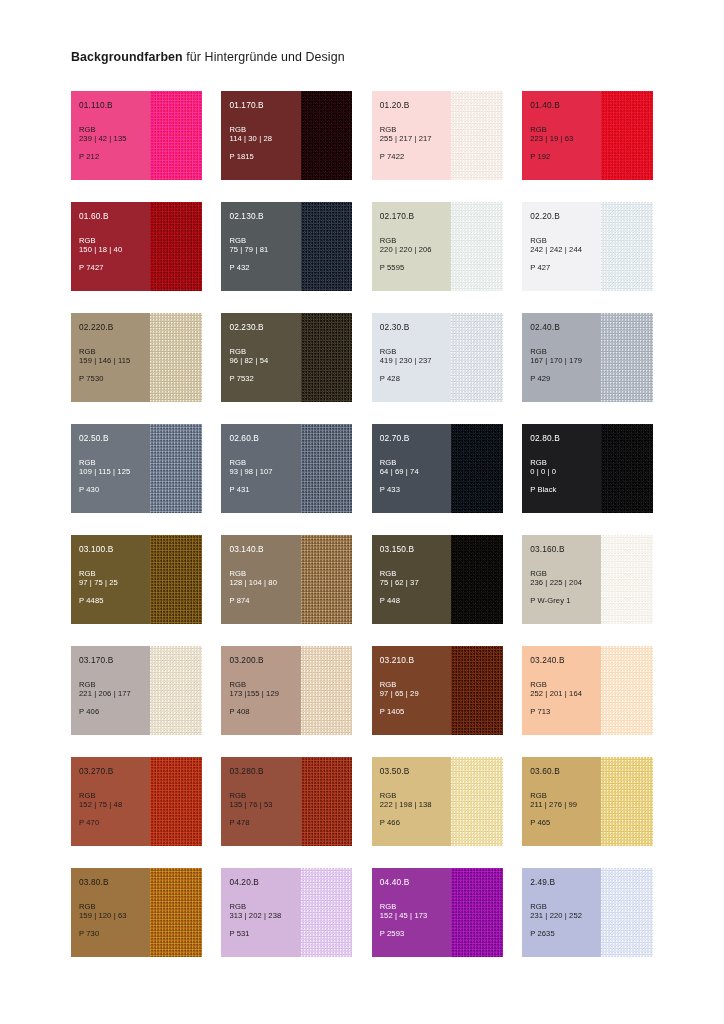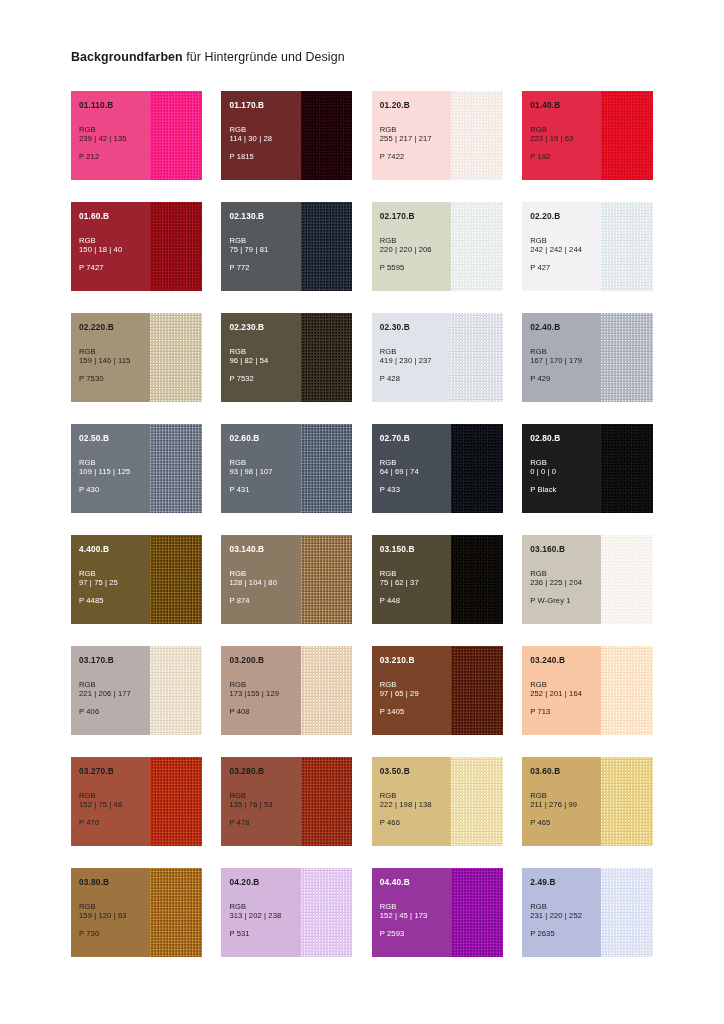--- a/index.html
+++ b/index.html
@@ -88,21 +88,21 @@
   
   .swatch-text {
     position: absolute;
     left: 8px;
     top: 9px;
     z-index: 3;
     width: 76px;
   }
   .sw-code {
     font-size: 8.3px;
-    font-weight: 700;
+    font-weight: 400;
     line-height: 10px;
     letter-spacing: 0.15px;
     white-space: nowrap;
   }
   .sw-rgb-label {
     font-size: 7.6px;
     font-weight: 400;
     line-height: 9.4px;
     margin-top: 15px;
     letter-spacing: 0.1px;
@@ -186,21 +186,21 @@
           <div class="sw-pantone">P 7427</div>
         </div>
       </div>
       <div class="swatch">
         <div class="swatch-solid" style="background: rgb(84, 90, 92);"></div>
         <div class="swatch-texture" style="background-image: radial-gradient(circle at 20% 25%, rgb(108, 115, 126) 0px, rgb(108, 115, 126) 0.6px, rgba(255, 255, 255, 0) 1.1px), radial-gradient(circle at 72% 62%, rgb(22, 29, 40) 0px, rgb(22, 29, 40) 0.6px, rgba(255, 255, 255, 0) 1.1px), radial-gradient(circle at 45% 85%, rgb(88, 95, 106) 0px, rgb(88, 95, 106) 0.5px, rgba(255, 255, 255, 0) 1px), radial-gradient(circle at 88% 12%, rgb(42, 49, 60) 0px, rgb(42, 49, 60) 0.5px, rgba(255, 255, 255, 0) 1px), linear-gradient(rgb(62, 69, 80), rgb(62, 69, 80)); background-size: 3px 3px, 3px 3px, 2px 2px, 2px 2px, 100% 100%;"></div>
         <div class="swatch-text txt-light">
           <div class="sw-code">02.130.B</div>
           <div class="sw-rgb-label">RGB</div>
           <div class="sw-rgb-values">75 | 79 | 81</div>
-          <div class="sw-pantone">P 772</div>
+          <div class="sw-pantone">P 432</div>
         </div>
       </div>
       <div class="swatch">
         <div class="swatch-solid" style="background: rgb(216, 216, 198);"></div>
         <div class="swatch-texture" style="background-image: radial-gradient(circle at 20% 25%, rgb(255, 255, 255) 0px, rgb(255, 255, 255) 0.6px, rgba(255, 255, 255, 0) 1.1px), radial-gradient(circle at 72% 62%, rgb(174, 182, 179) 0px, rgb(174, 182, 179) 0.6px, rgba(255, 255, 255, 0) 1.1px), radial-gradient(circle at 45% 85%, rgb(240, 248, 245) 0px, rgb(240, 248, 245) 0.5px, rgba(255, 255, 255, 0) 1px), radial-gradient(circle at 88% 12%, rgb(194, 202, 199) 0px, rgb(194, 202, 199) 0.5px, rgba(255, 255, 255, 0) 1px), linear-gradient(rgb(214, 222, 219), rgb(214, 222, 219)); background-size: 3px 3px, 3px 3px, 2px 2px, 2px 2px, 100% 100%;"></div>
         <div class="swatch-text txt-dark">
           <div class="sw-code">02.170.B</div>
           <div class="sw-rgb-label">RGB</div>
           <div class="sw-rgb-values">220 | 220 | 206</div>
           <div class="sw-pantone">P 5595</div>
@@ -293,21 +293,21 @@
           <div class="sw-code">02.80.B</div>
           <div class="sw-rgb-label">RGB</div>
           <div class="sw-rgb-values">0 | 0 | 0</div>
           <div class="sw-pantone">P Black</div>
         </div>
       </div>
       <div class="swatch">
         <div class="swatch-solid" style="background: rgb(109, 90, 44);"></div>
         <div class="swatch-texture" style="background-image: radial-gradient(circle at 20% 25%, rgb(163, 144, 93) 0px, rgb(163, 144, 93) 0.6px, rgba(255, 255, 255, 0) 1.1px), radial-gradient(circle at 72% 62%, rgb(77, 58, 7) 0px, rgb(77, 58, 7) 0.6px, rgba(255, 255, 255, 0) 1.1px), radial-gradient(circle at 45% 85%, rgb(143, 124, 73) 0px, rgb(143, 124, 73) 0.5px, rgba(255, 255, 255, 0) 1px), radial-gradient(circle at 88% 12%, rgb(97, 78, 27) 0px, rgb(97, 78, 27) 0.5px, rgba(255, 255, 255, 0) 1px), linear-gradient(rgb(117, 98, 47), rgb(117, 98, 47)); background-size: 3px 3px, 3px 3px, 2px 2px, 2px 2px, 100% 100%;"></div>
         <div class="swatch-text txt-light">
-          <div class="sw-code">4.400.B</div>
+          <div class="sw-code">03.100.B</div>
           <div class="sw-rgb-label">RGB</div>
           <div class="sw-rgb-values">97 | 75 | 25</div>
           <div class="sw-pantone">P 4485</div>
         </div>
       </div>
       <div class="swatch">
         <div class="swatch-solid" style="background: rgb(139, 121, 99);"></div>
         <div class="swatch-texture" style="background-image: radial-gradient(circle at 20% 25%, rgb(187, 168, 144) 0px, rgb(187, 168, 144) 0.6px, rgba(255, 255, 255, 0) 1.1px), radial-gradient(circle at 72% 62%, rgb(101, 82, 58) 0px, rgb(101, 82, 58) 0.6px, rgba(255, 255, 255, 0) 1.1px), radial-gradient(circle at 45% 85%, rgb(167, 148, 124) 0px, rgb(167, 148, 124) 0.5px, rgba(255, 255, 255, 0) 1px), radial-gradient(circle at 88% 12%, rgb(121, 102, 78) 0px, rgb(121, 102, 78) 0.5px, rgba(255, 255, 255, 0) 1px), linear-gradient(rgb(141, 122, 98), rgb(141, 122, 98)); background-size: 3px 3px, 3px 3px, 2px 2px, 2px 2px, 100% 100%;"></div>
         <div class="swatch-text txt-light">
           <div class="sw-code">03.140.B</div>

